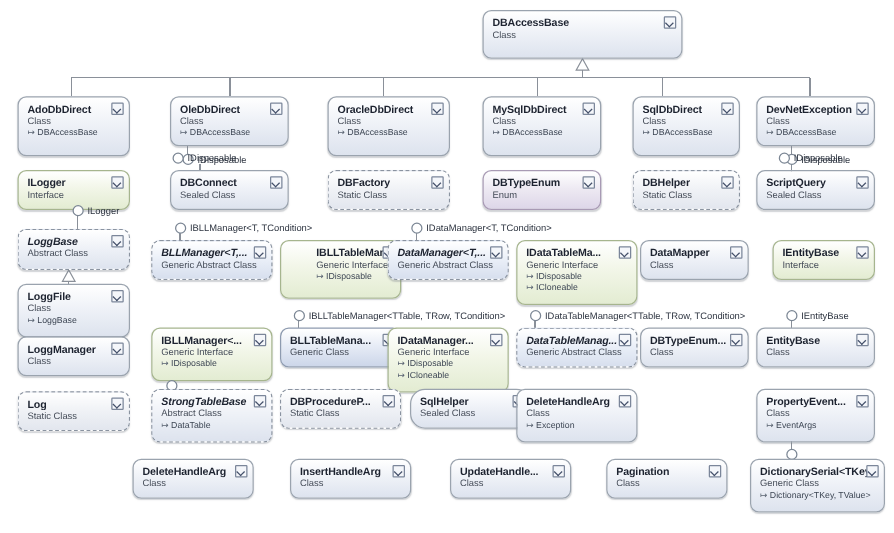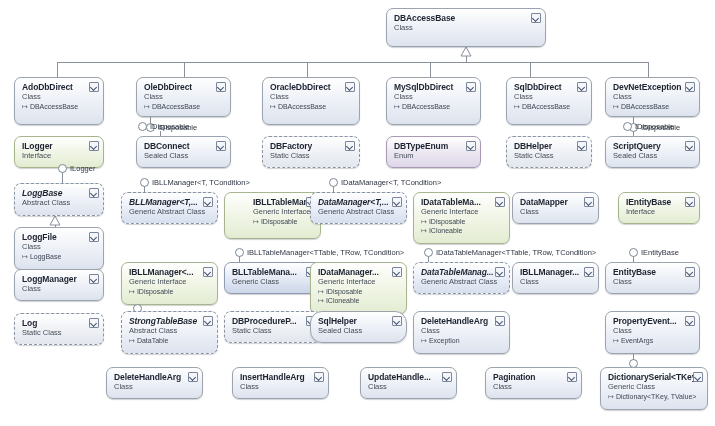--- a/index.html
+++ b/index.html
@@ -346,21 +346,21 @@
   </div>
 
   <div class="node v-genabstract" style="left:413px;top:262px;width:97px;height:32px;">
     <span class="chev"></span>
     <div class="title">DataTableManag...</div>
     <div class="stereo">Generic Abstract Class</div>
   </div>
 
   <div class="node" style="left:512px;top:262px;width:87px;height:32px;">
     <span class="chev"></span>
-    <div class="title">IBLLManager...</div>
+    <div class="title">DBTypeEnum...</div>
     <div class="stereo">Class</div>
   </div>
 
   <div class="lolly" style="left:629px;top:248px;">
     <span class="ball"></span>
     <span class="lbl">IEntityBase</span>
   </div>
   <div class="node" style="left:605px;top:262px;width:95px;height:32px;">
     <span class="chev"></span>
     <div class="title">EntityBase</div>
@@ -376,21 +376,21 @@
     <div class="stereo">Abstract Class</div>
     <div class="base"><i>↦</i><span>DataTable</span></div>
   </div>
 
   <div class="node v-static" style="left:224px;top:311px;width:97px;height:32px;">
     <span class="chev"></span>
     <div class="title">DBProcedureP...</div>
     <div class="stereo">Static Class</div>
   </div>
 
-  <div class="node" style="left:310px;top:311px;width:97px;height:32px;border-radius:12px;">
+  <div class="node" style="left:328px;top:311px;width:97px;height:32px;border-radius:12px;">
     <span class="chev"></span>
     <div class="title">SqlHelper</div>
     <div class="stereo">Sealed Class</div>
   </div>
 
   <div class="node" style="left:413px;top:311px;width:97px;height:43px;">
     <span class="chev"></span>
     <div class="title">DeleteHandleArg</div>
     <div class="stereo">Class</div>
     <div class="base"><i>↦</i><span>Exception</span></div>

